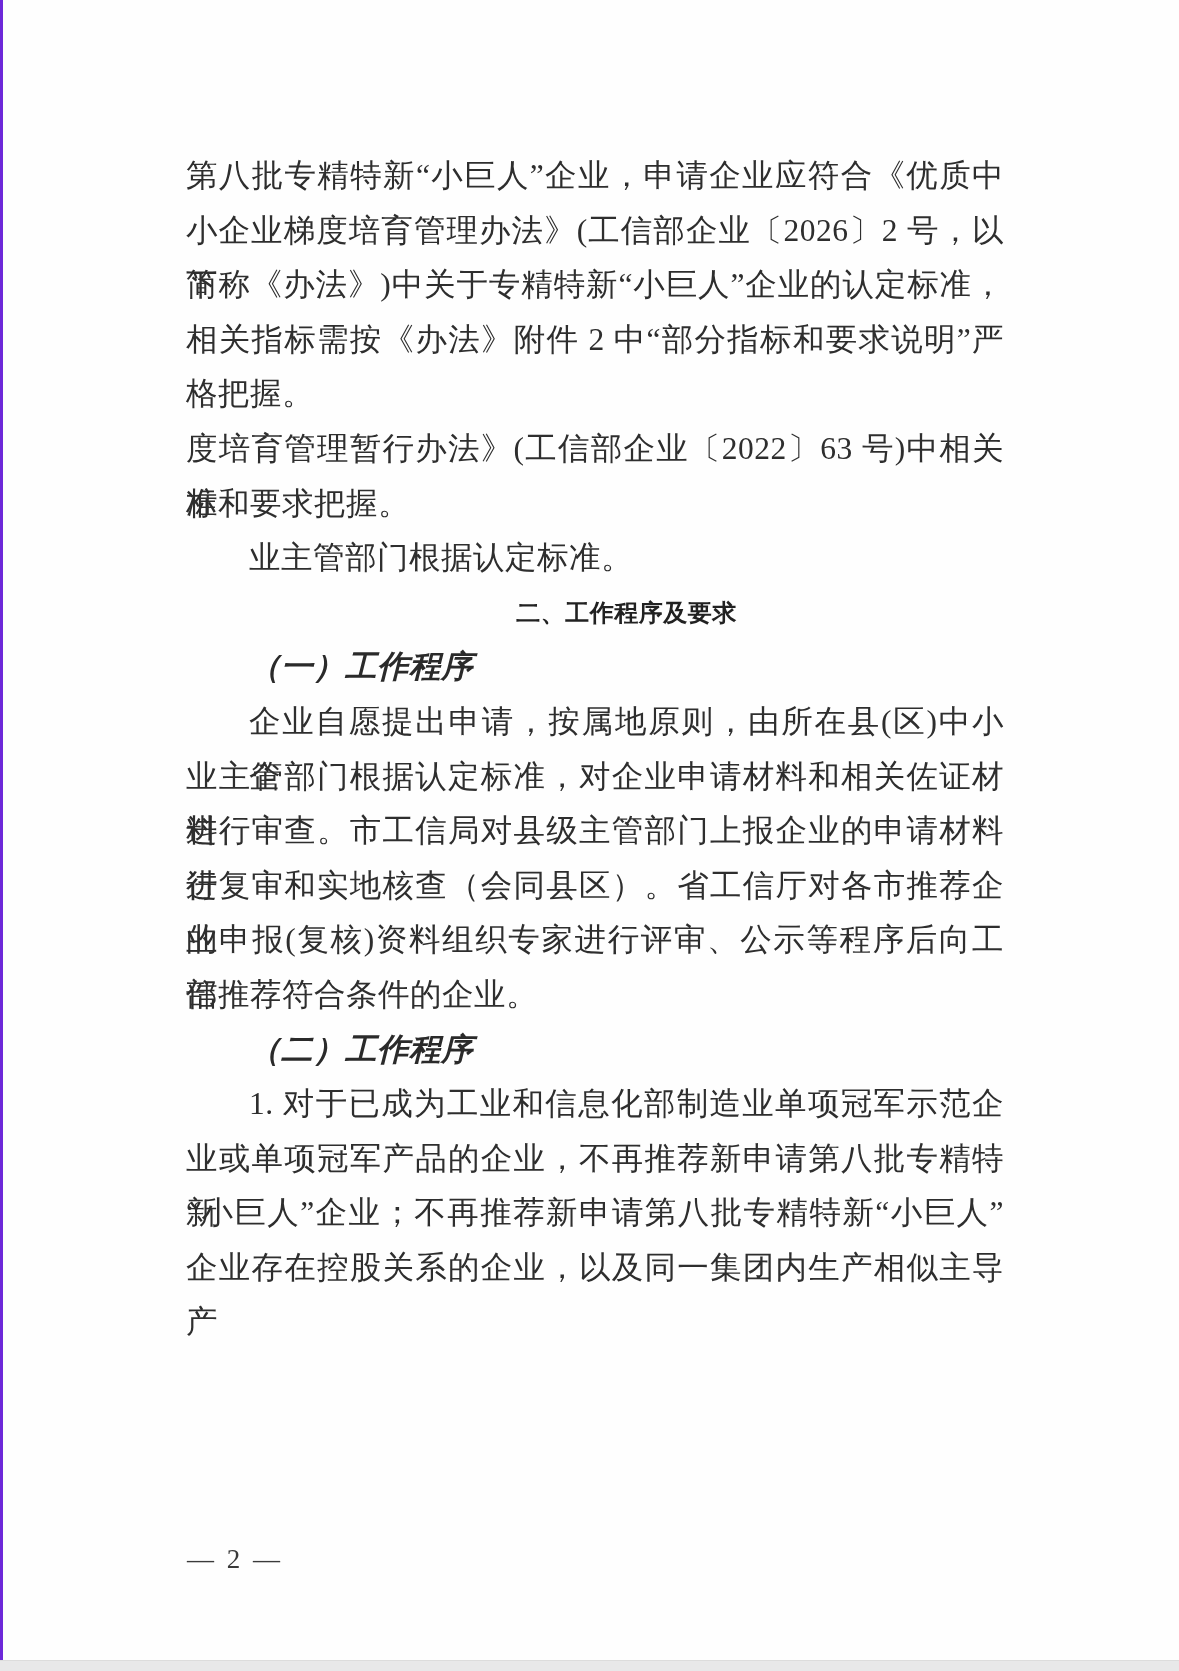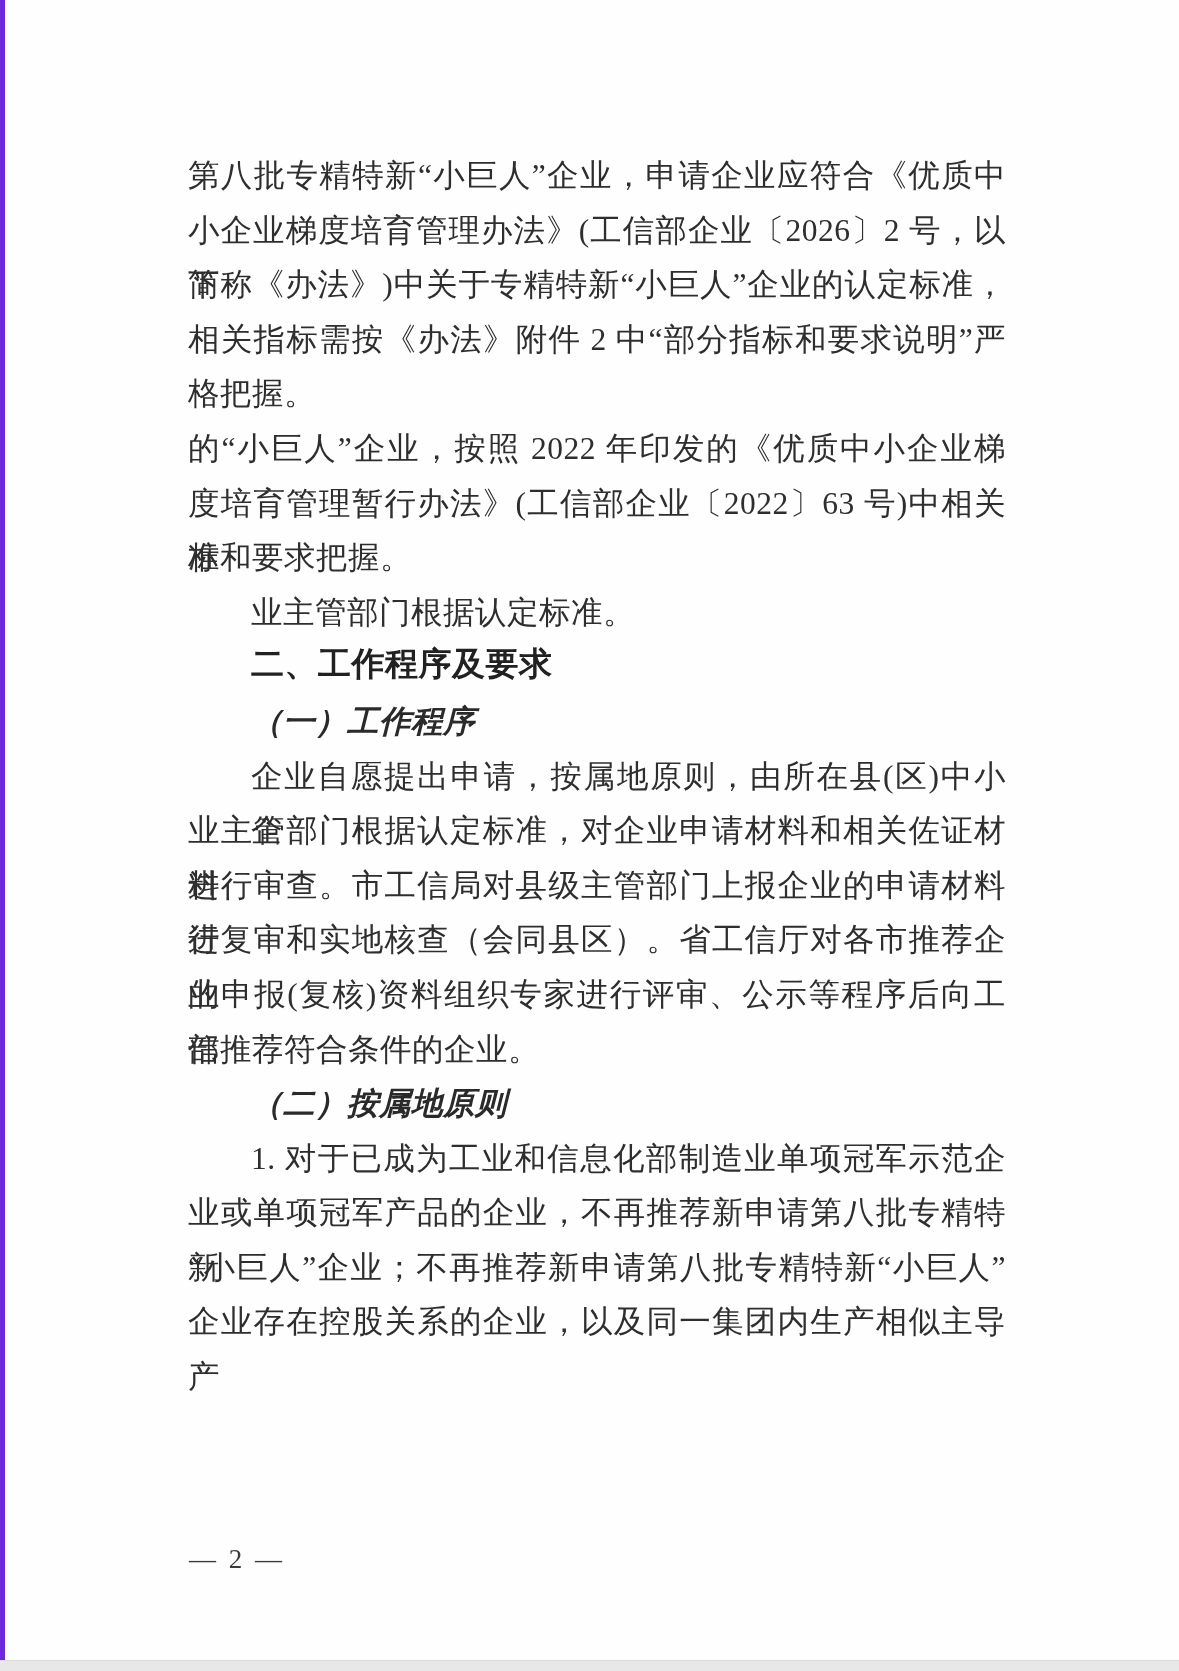--- a/index.html
+++ b/index.html
@@ -14,21 +14,21 @@
     font-family: "Liberation Serif", "DejaVu Serif", serif;
     color: #2e2e2e;
     overflow: hidden;
   }
   .page {
     position: absolute;
     left: 0; top: 0;
     width: 1179px;
     height: 1660px;
     background: #fefefe;
-    border-left: 5px solid #6d28d9;
+    border-left: 3px solid #6d28d9;
     box-sizing: border-box;
   }
   .text-block {
     position: absolute;
     left: 183px;
     top: 149px;
     width: 818px;
   }
   .line {
     height: 54.6px;
@@ -38,24 +38,25 @@
   }
   
   .j {
     text-align: justify;
     text-align-last: justify;
   }
   .ind {
     padding-left: 63px;
   }
   .h-bold {
-    font-family: Liberation Mono, monospace;
+    font-family: Liberation Serif, serif;
     font-weight: bold;
-    font-size: 33px;
+    font-size: 24px;
     color: #212121;
+    text-align: center;
   }
   .h-kai {
     font-style: italic;
     color: #2a2a2a;
     font-weight: bold;
   }
   .b {
     font-family: "Liberation Sans", "DejaVu Sans", sans-serif;
     font-weight: bold;
     color: #212121;
@@ -85,38 +86,37 @@
 <div class="page">
 
   <div class="text-block">
 
     <div class="line j">第八批专精特新“小巨人”企业，申请企业应符合《优质中</div>
     <div class="line j">小企业梯度培育管理办法》(工信部企业〔2026〕2 号，以下</div>
     <div class="line j">简称《办法》)中关于专精特新“小巨人”企业的认定标准，</div>
     <div class="line j">相关指标需按《办法》附件 2 中“部分指标和要求说明”严</div>
     <div class="line">格把握。</div>
 
-    <div class="line j">的“小巨人”企业，按照 2022 年印发的《优质中小企业梯</div>
     <div class="line j">度培育管理暂行办法》(工信部企业〔2022〕63 号)中相关标</div>
     <div class="line">准和要求把握。</div>
 
     <div class="line ind">业主管部门根据认定标准。</div>
 
     <div class="line ind h-bold">二、工作程序及要求</div>
 
     <div class="line ind h-kai">（一）工作程序</div>
 
     <div class="line j ind">企业自愿提出申请，按属地原则，由所在县(区)中小企</div>
     <div class="line j">业主管部门根据认定标准，对企业申请材料和相关佐证材料</div>
     <div class="line j">进行审查。市工信局对县级主管部门上报企业的申请材料进</div>
     <div class="line j">行复审和实地核查（会同县区）。省工信厅对各市推荐企业</div>
     <div class="line j">的申报(复核)资料组织专家进行评审、公示等程序后向工信</div>
     <div class="line">部推荐符合条件的企业。</div>
 
-    <div class="line ind h-kai">（二）按属地原则</div>
+    <div class="line ind h-kai">（二）工作程序</div>
 
     <div class="line j ind">1. 对于已成为工业和信息化部制造业单项冠军示范企</div>
     <div class="line j">业或单项冠军产品的企业，不再推荐新申请第八批专精特新</div>
     <div class="line j">“小巨人”企业；不再推荐新申请第八批专精特新“小巨人”</div>
     <div class="line j">企业存在控股关系的企业，以及同一集团内生产相似主导产</div>
 
   </div>
 
   <div class="page-number">— 2 —</div>
 

